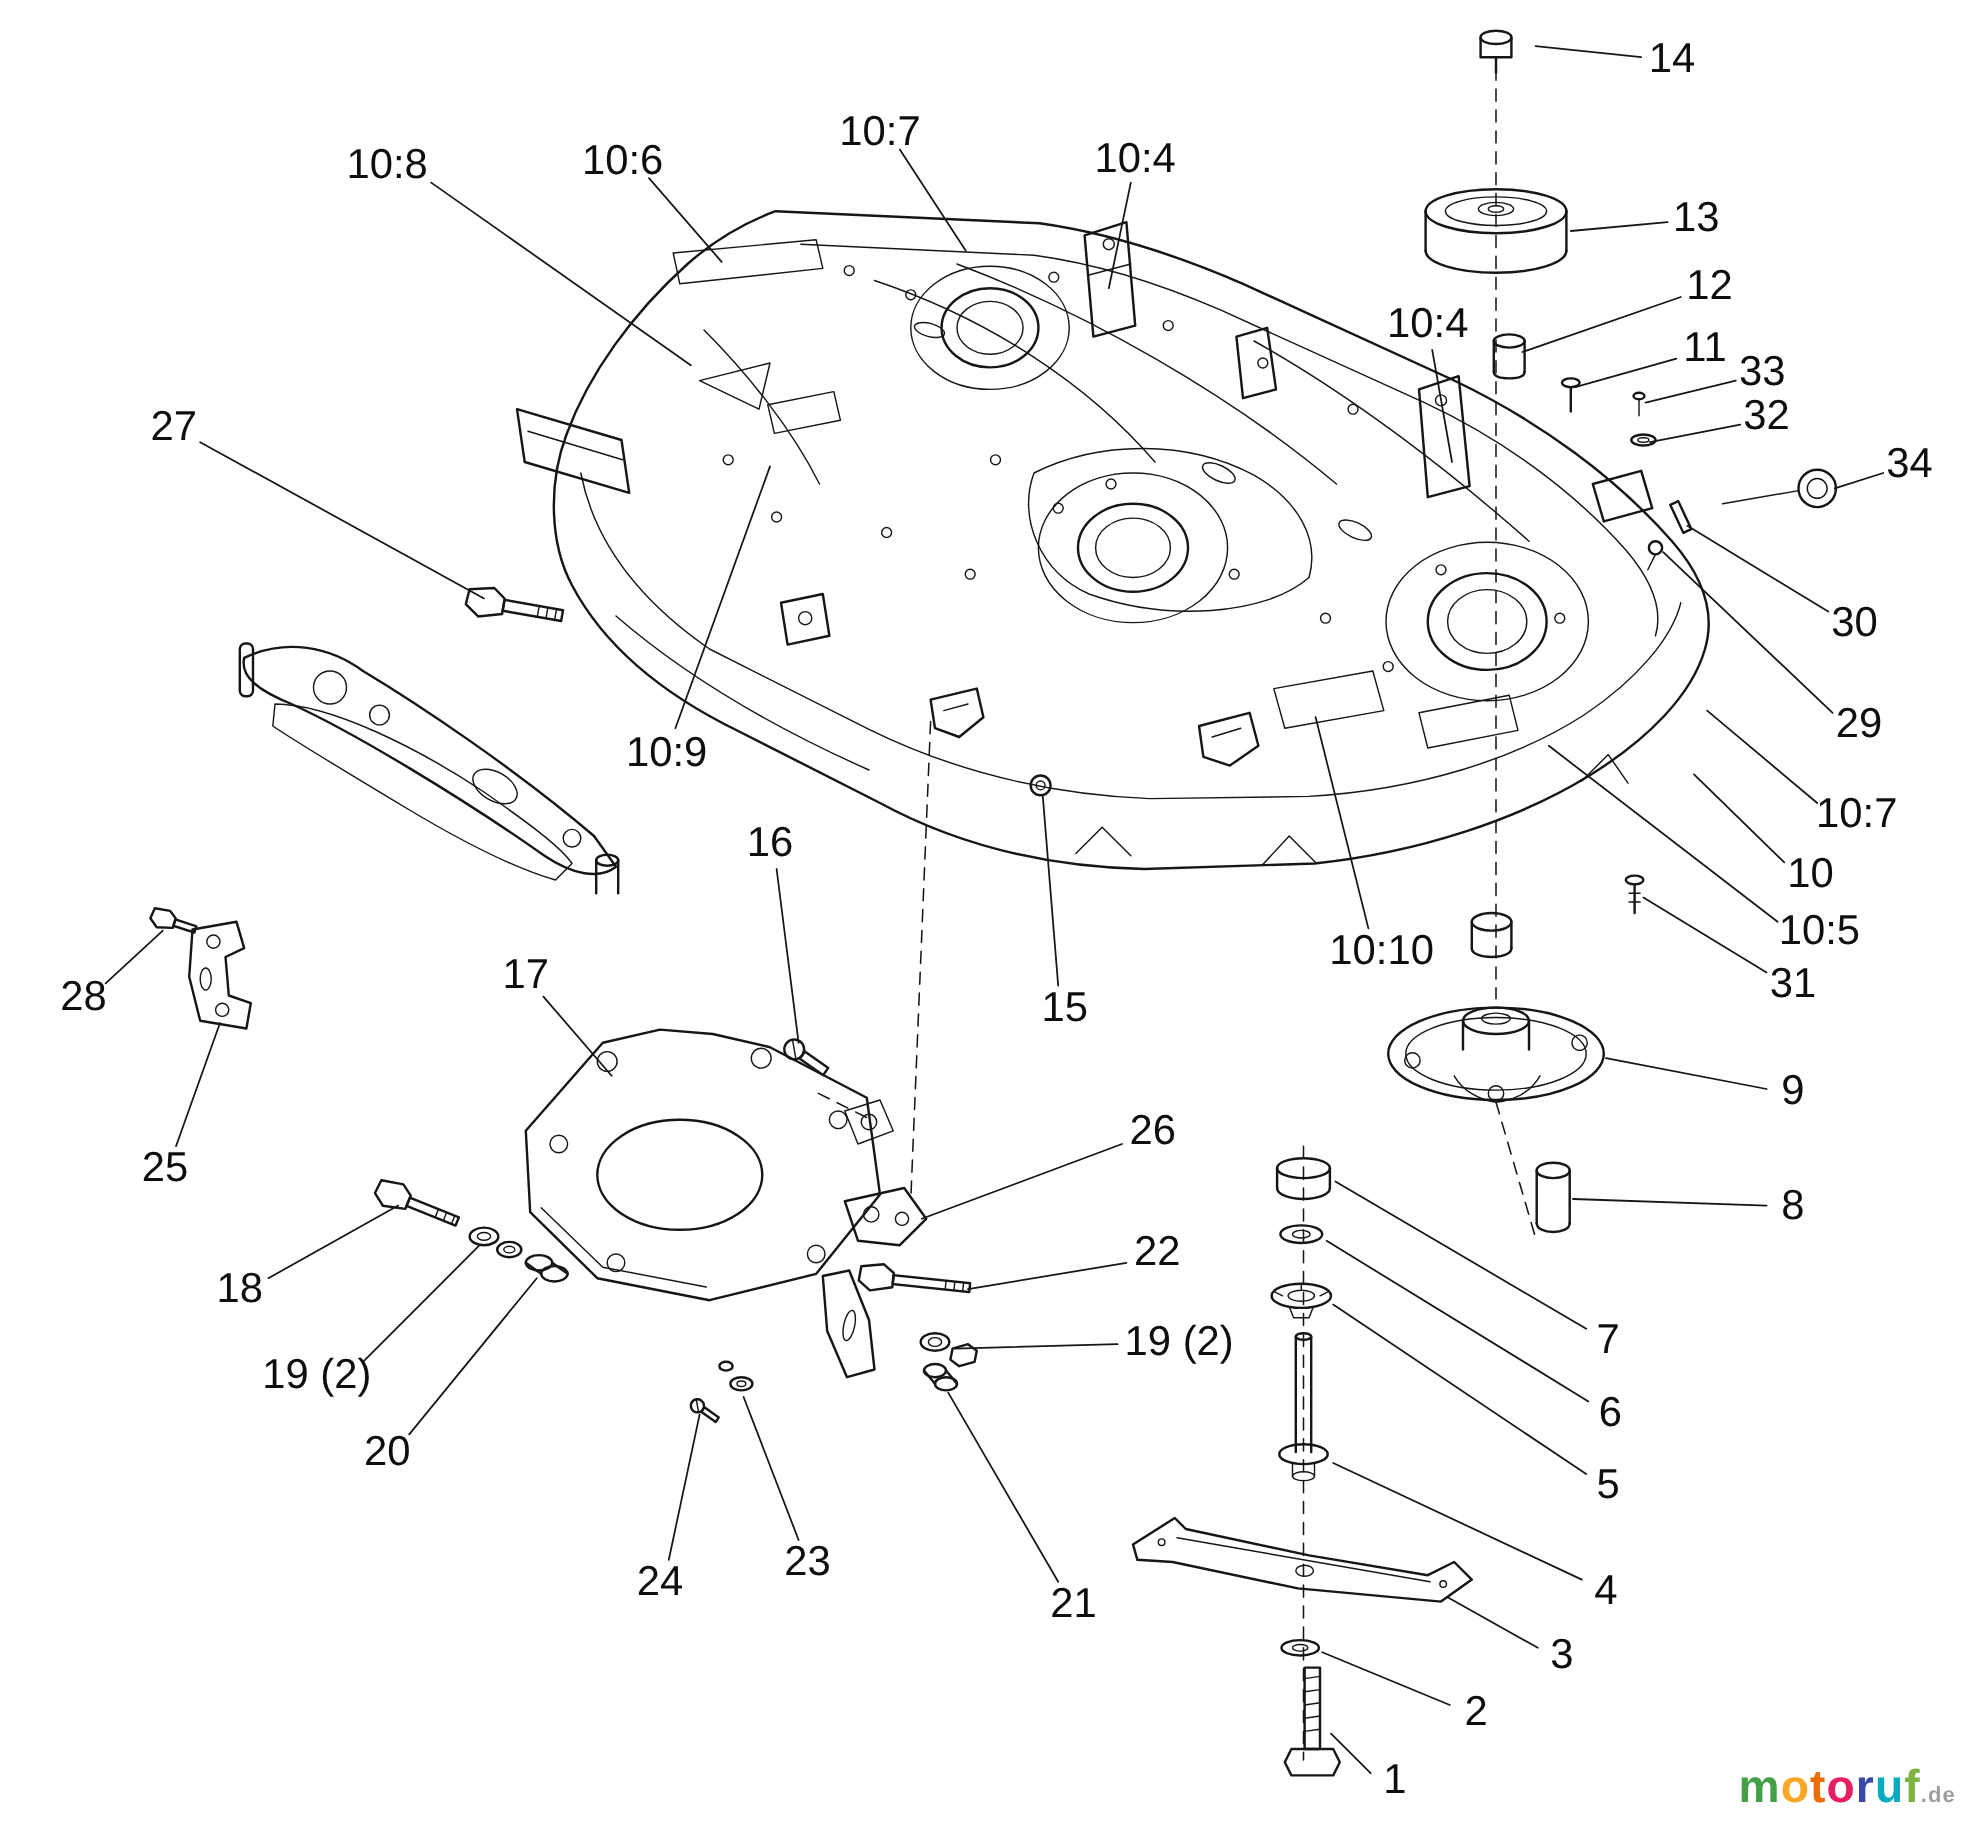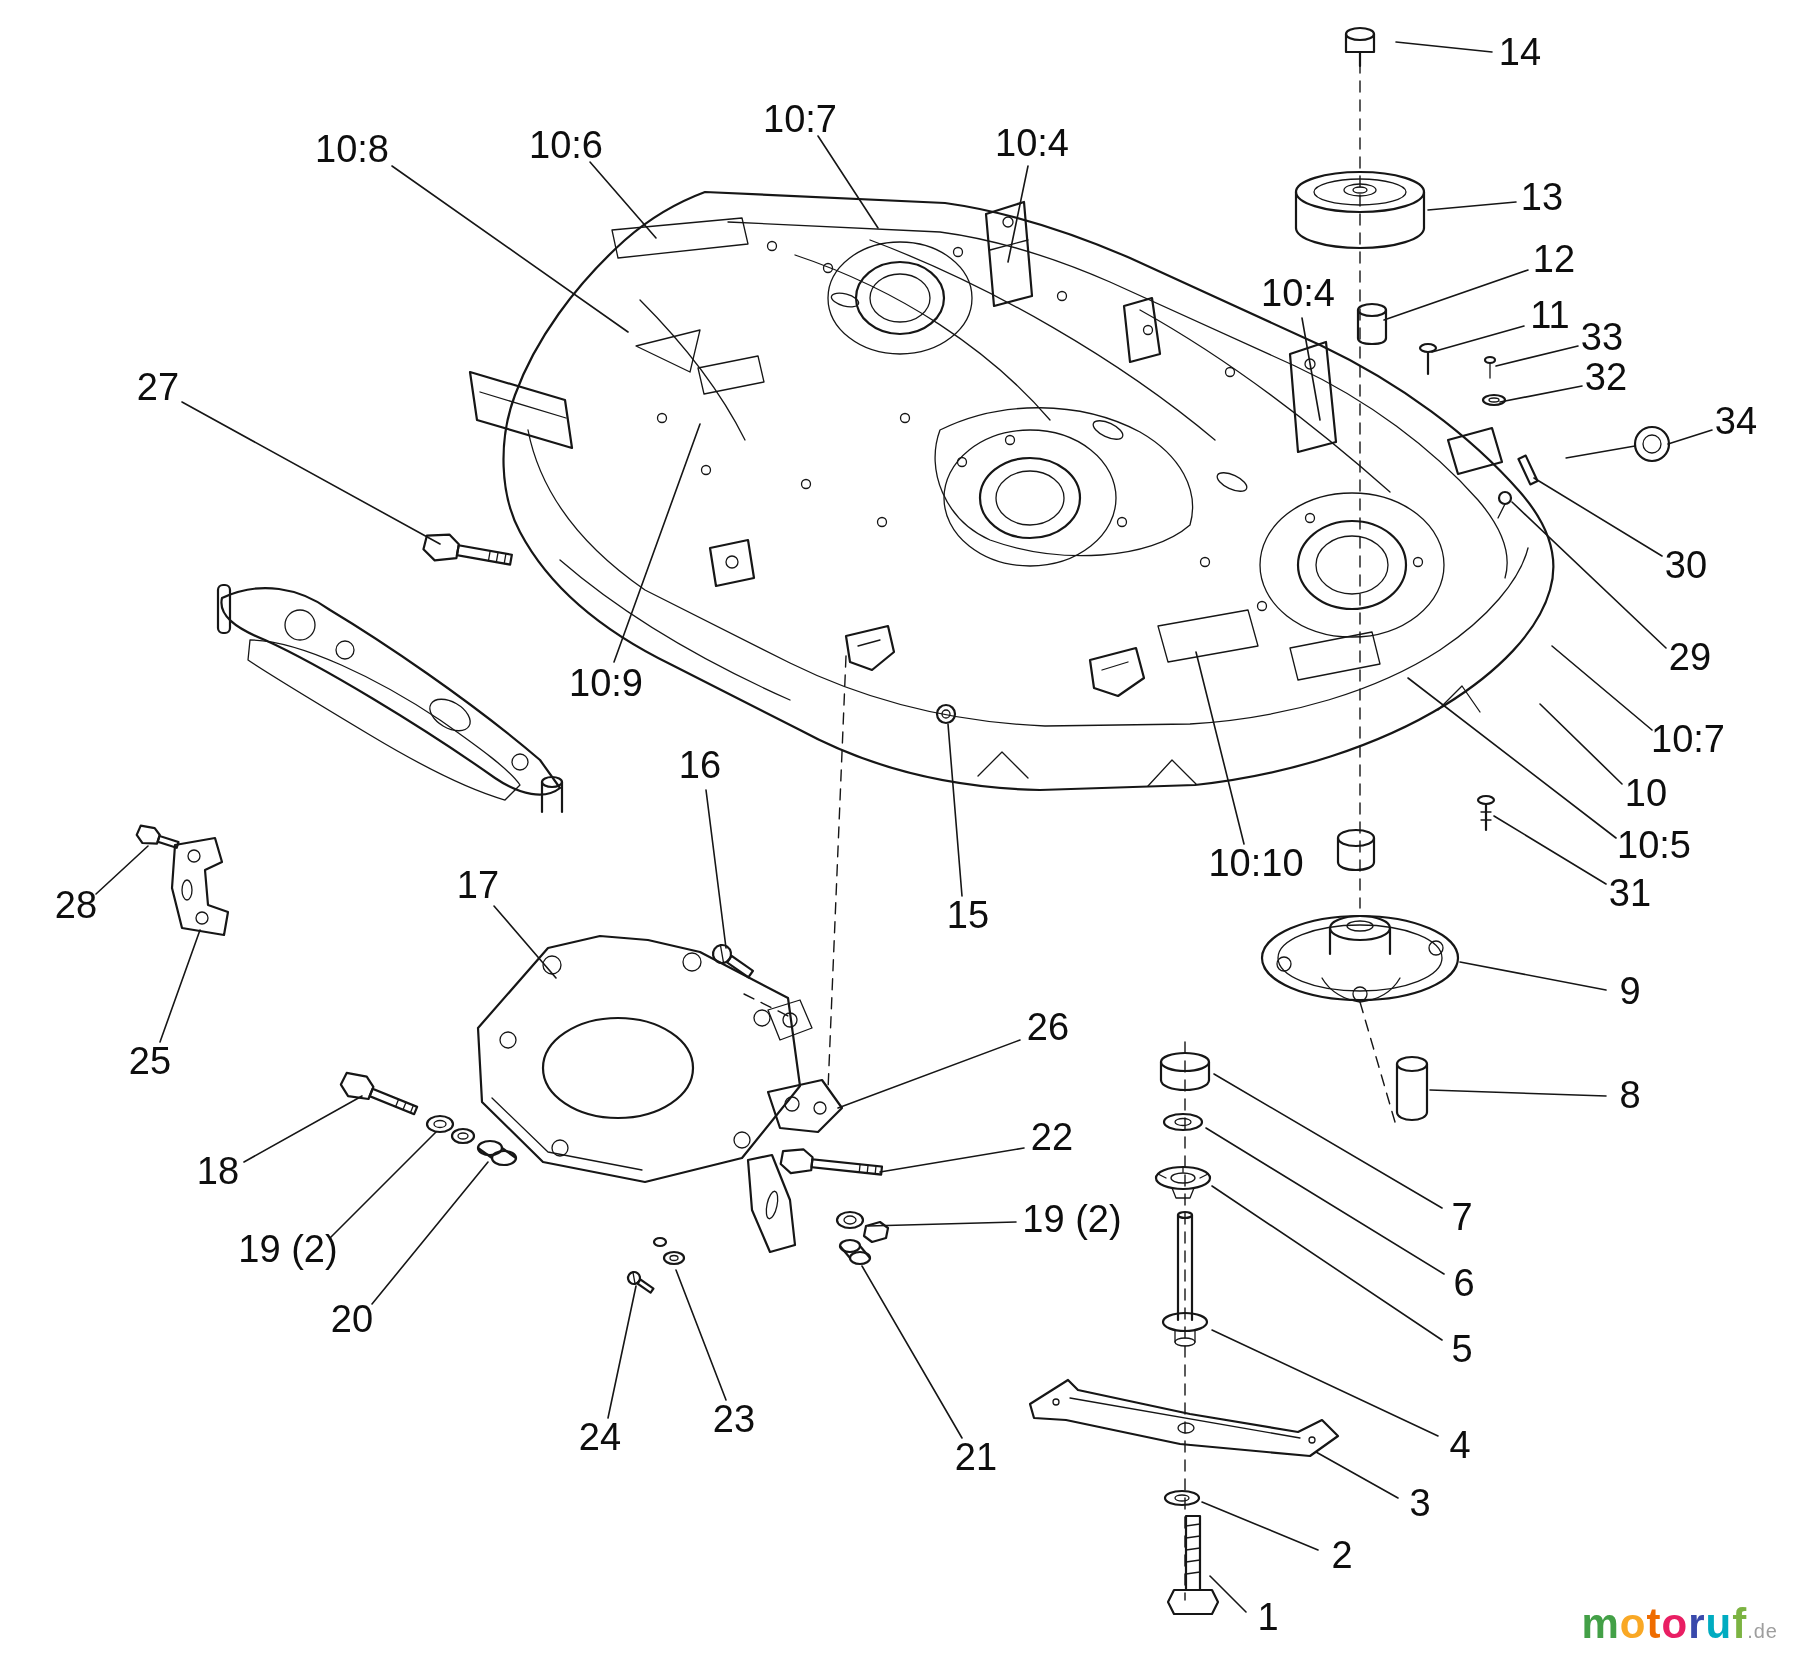--- a/index.html
+++ b/index.html
@@ -18,21 +18,21 @@
   svg .leaders line{stroke:#161616;stroke-width:1.6;stroke-dasharray:none;}
   svg .labels text{
     font-family:"Liberation Sans", sans-serif;font-size:38px;fill:#0e0e0e;
     text-anchor:middle;dominant-baseline:middle;stroke:none;
   }
   .watermark{
     position:absolute;right:22px;bottom:10px;
     font-weight:bold;font-size:42px;letter-spacing:1px;line-height:1;
     font-family:"Liberation Sans", sans-serif;user-select:none;
   }
-  .watermark .wm-suffix{font-size:20px;font-weight:normal;vertical-align:baseline;}
+  .watermark .wm-suffix{font-size:20px;font-weight:bold;vertical-align:baseline;}
 </style>
 </head>
 <body>
 
 <div class="canvas">
 <svg viewBox="0 0 1800 1655">
 
   <g class="dash">
     <line x1="1360" y1="62" x2="1360" y2="908"></line>
     <line x1="1360" y1="1002" x2="1395" y2="1122"></line>

